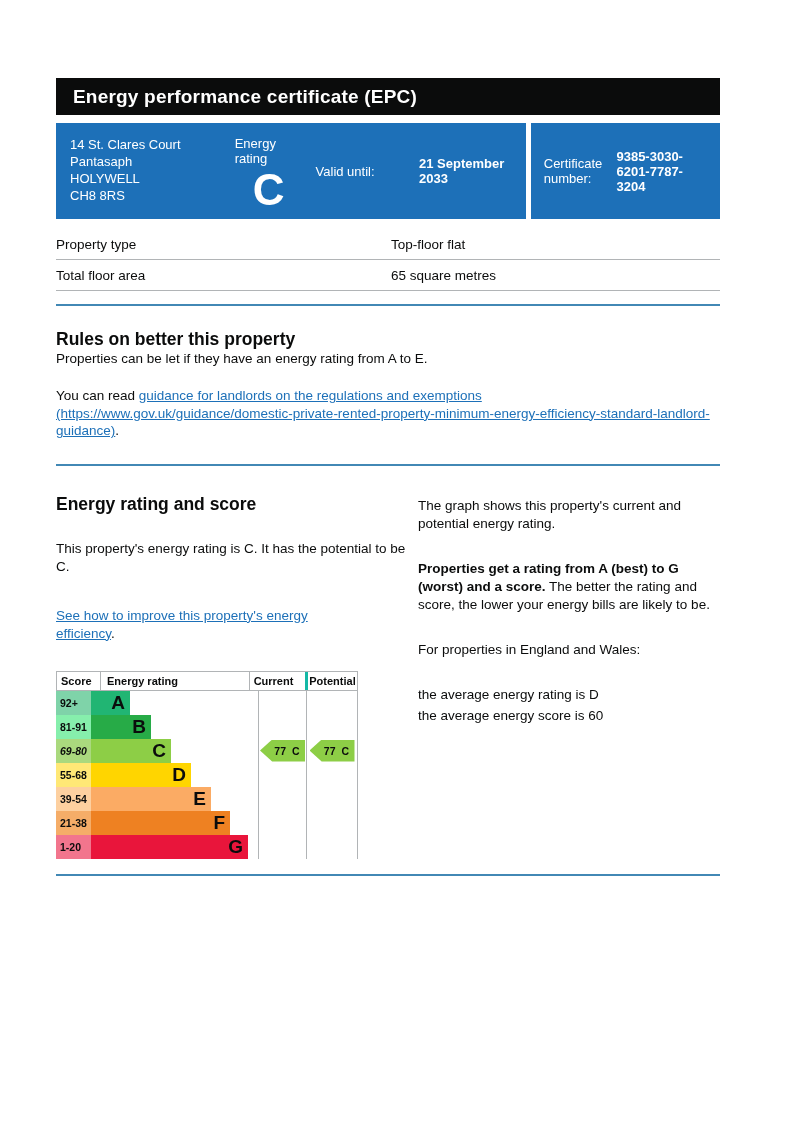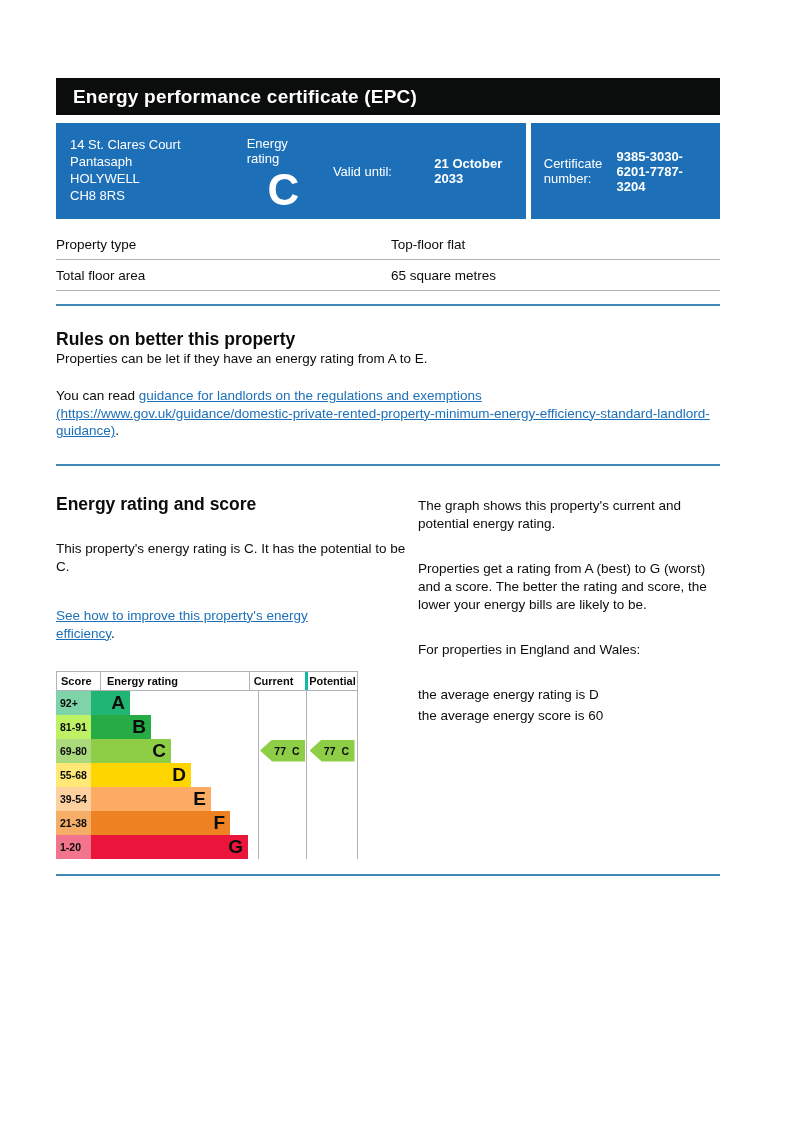--- a/index.html
+++ b/index.html
@@ -39,21 +39,21 @@
   .rules-p2 { margin-top:19px; width:664px; overflow-wrap:break-word; }
 
   
   .columns { display:flex; margin-top:28px; }
   .col-left { width:362px; }
   .col-right { width:302px; }
   .col-left .lead-p { margin-top:25px; }
   .col-left .improve-p { margin-top:31px; width:300px; }
   .col-right .graph-p { margin-top:3px; }
   .col-right .bold-p { margin-top:27px; }
-  .col-right .bold-p b { font-weight:normal; }
+  .col-right .bold-p b { font-weight:bold; }
   .col-right .region-p { margin-top:28px; }
   .col-right .avg-lines { margin-top:26px; line-height:1.55; }
 
   
   .chart { width:302px; margin-top:28px; border-top:1px solid #b1b4b6; font-size:11px; }
   .chart-header { display:flex; height:19px; font-weight:bold; border-bottom:1px solid #b1b4b6; border-left:1px solid #b1b4b6; border-right:1px solid #b1b4b6;gap:8px; }
   .chart-header > div { display:flex; align-items:center; }
   .ch-score { width:35px; padding-left:4px; }
   .ch-rating { flex:1; border-left:1px solid #b1b4b6; padding-left:6px; }
   .ch-current { width:48px; border-left:1px solid #b1b4b6; justify-content:center; }
@@ -87,21 +87,21 @@
         <div>HOLYWELL</div>
         <div>CH8 8RS</div>
       </div>
       <div class="blue-box rating-box">
         <div class="rating-label">Energy rating</div>
         <div class="rating-big">C</div>
       </div>
       <div class="validity-box">
         <div class="blue-box validity-row">
           <span class="lbl">Valid until:</span>
-          <span class="val">21 October 2033</span>
+          <span class="val">21 September 2033</span>
         </div>
         <div class="blue-box validity-row">
           <span class="lbl">Certificate number:</span>
           <span class="val">9385-3030-6201-7787-3204</span>
         </div>
       </div>
     </div>
 
     <div class="details-table">
       <div class="details-row">
@@ -143,31 +143,31 @@
             <div class="score-cell" style="background-color: rgb(127, 211, 169);">92+</div>
             <div class="bar w-a" style="background-color: rgb(33, 181, 115);">
                 <span>A</span>
               </div>
             <div class="band-spacer"></div>
             <div class="cell-current"></div>
             <div class="cell-potential"></div>
           </div>
 
           <div class="band-row">
-            <div class="score-cell" style="background-color: #bef264;">81-91</div>
+            <div class="score-cell" style="background-color: #86efac;">81-91</div>
             <div class="bar w-b" style="background-color: rgb(39, 171, 71);">
                 <span>B</span>
               </div>
             <div class="band-spacer"></div>
             <div class="cell-current"></div>
             <div class="cell-potential"></div>
           </div>
 
           <div class="band-row">
-            <div class="score-cell" style="background-color: rgb(170, 217, 126);">69-80</div>
+            <div class="score-cell" style="background-color: rgb(170, 217, 126); font-style: italic;">69-80</div>
             <div class="bar w-c" style="background-color: rgb(141, 206, 70);">
                 <span>C</span>
               </div>
             <div class="band-spacer"></div>
             <div class="cell-current">
               <div class="arrow" style="background-color: rgb(141, 206, 70);">
                 <span>77</span>
                   <span>C</span>
               </div>
             </div>

